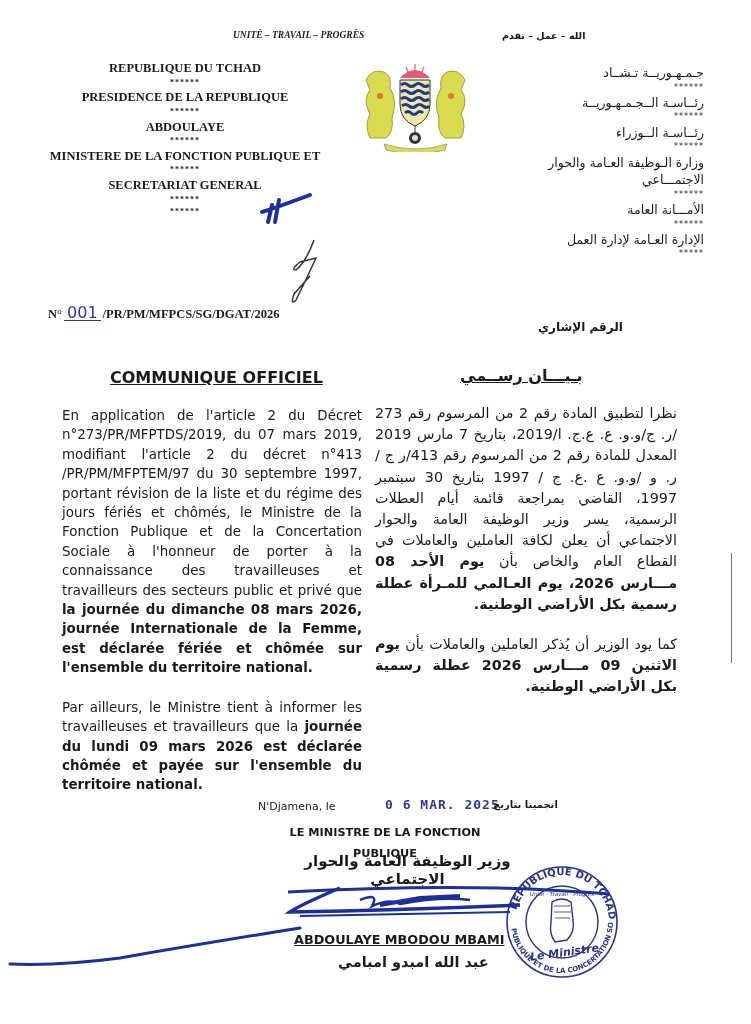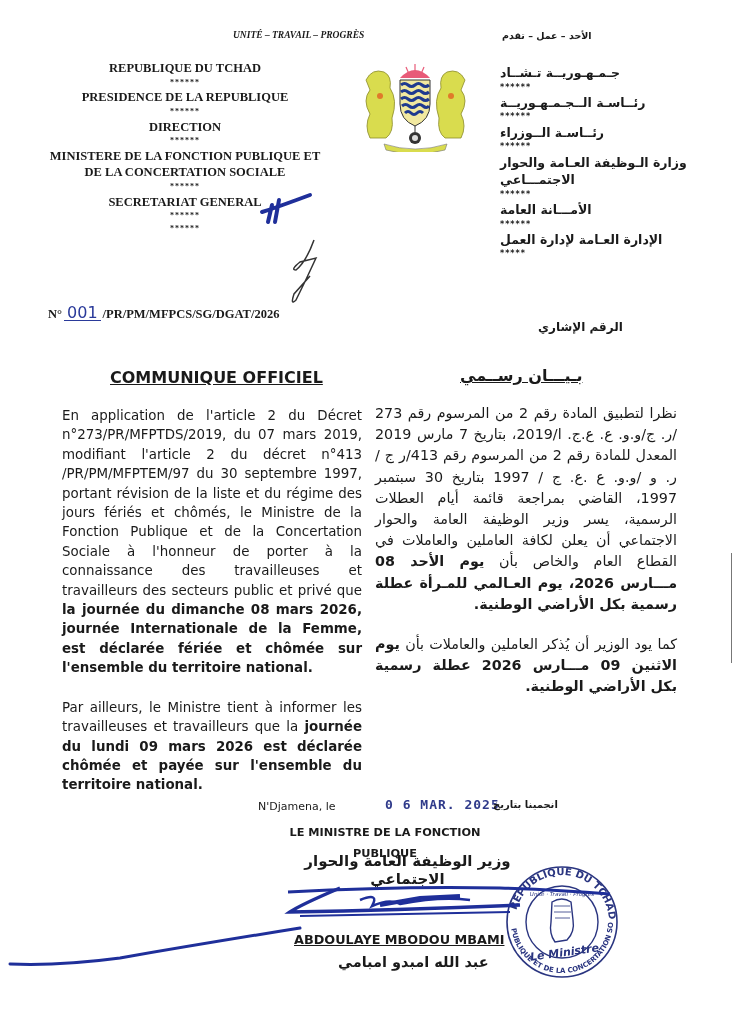--- a/index.html
+++ b/index.html
@@ -9,21 +9,21 @@
   .serif{font-family:"Liberation Serif","DejaVu Serif",serif;}
   .ar{font-family:"DejaVu Sans","Liberation Sans",sans-serif;direction:rtl;}
 
   
   .motto-fr{left:233px;top:30px;font-size:9.5px;font-style:italic;font-weight:bold;}
   .motto-ar{left:502px;top:30px;font-size:9.5px;font-weight:bold;}
 
   
   .hdr-left{left:40px;top:60px;width:290px;text-align:center;font-weight:bold;font-size:12.5px;line-height:1.32;}
   .hdr-left .stars{font-size:8px;letter-spacing:1px;line-height:1.6;}
-  .hdr-right{left:500px;top:64px;width:230px;text-align:left;font-weight:bold;font-size:12.5px;line-height:1.4;}
+  .hdr-right{left:474px;top:64px;width:230px;text-align:right;font-weight:normal;font-size:12.5px;line-height:1.4;}
   .hdr-right .stars{font-size:8px;letter-spacing:1px;line-height:1.55;direction:ltr;}
 
   .ref{left:48px;top:306px;font-size:12.5px;font-weight:bold;}
   .ref .num{display:inline-block;color:#2a3a9a;font-family:"DejaVu Sans",sans-serif;font-weight:normal;font-size:16px;border-bottom:1.5px solid #2a3a9a;padding:0 3px;margin:0 2px;line-height:14px;}
   .ref-ar{left:538px;top:320px;font-size:12px;font-weight:bold;}
 
   
   .coat{left:358px;top:60px;width:115px;height:92px;}
 
   
@@ -50,31 +50,30 @@
   .sig-name{left:294px;top:932px;font-size:12.8px;font-weight:bold;text-decoration:underline;}
   .sig-ar{left:338px;top:954px;font-size:14.5px;font-weight:bold;}
 
   .sign-svg{left:0;top:0;width:751px;height:1024px;pointer-events:none;}
   .stamp{left:497px;top:860px;width:130px;height:118px;}
 </style>
 </head>
 <body>
 
 <div class="abs motto-fr serif">UNITÉ – TRAVAIL – PROGRÈS</div>
-<div class="abs motto-ar ar">الأحد – عمل – تقدم</div>
+<div class="abs motto-ar ar">الله – عمل – تقدم</div>
 
 <div class="abs hdr-left serif">
   <div>REPUBLIQUE DU TCHAD</div>
   <div class="stars">******</div>
   <div>PRESIDENCE DE LA REPUBLIQUE</div>
   <div class="stars">******</div>
-  <div>DIRECTION</div>
+  <div>ABDOULAYE</div>
   <div class="stars">******</div>
   <div>MINISTERE DE LA FONCTION PUBLIQUE ET</div>
-  <div>DE LA CONCERTATION SOCIALE</div>
   <div class="stars">******</div>
   <div>SECRETARIAT GENERAL</div>
   <div class="stars">******</div>
   <div class="stars">******</div>
 </div>
 
 <svg class="abs coat" viewBox="0 0 115 92">
 
   <path d="M42 18 Q57 2 72 18 Z" fill="#e85a78"></path>
   <g stroke="#e85a78" stroke-width="1.2">

